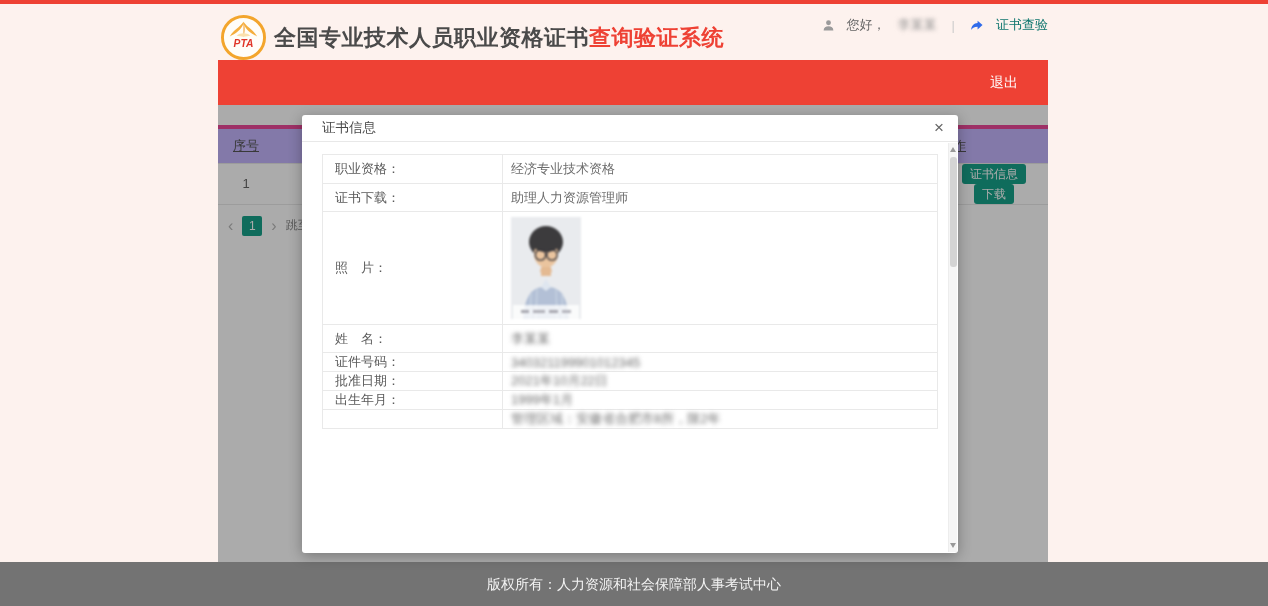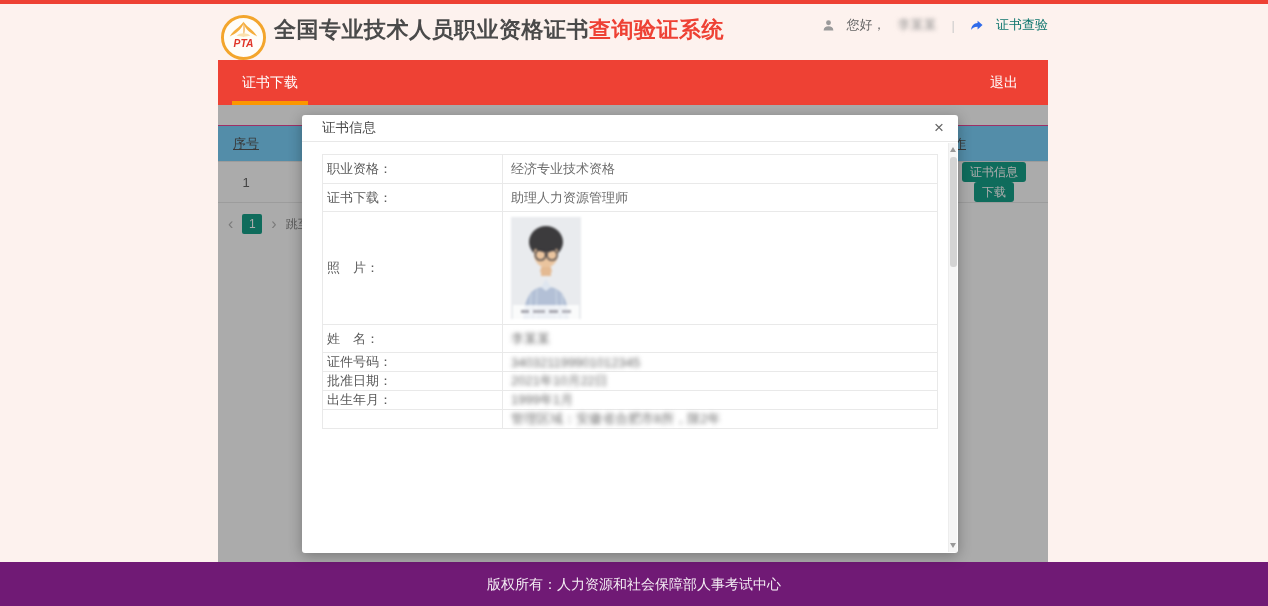--- a/index.html
+++ b/index.html
@@ -5,75 +5,75 @@
   * { margin:0; padding:0; box-sizing:border-box; }
   html,body { font-family:"Liberation Sans","DejaVu Sans",sans-serif; }
   .page { position:relative; width:1268px; height:606px; background:#fdf2ee; overflow:hidden; }
 
   
   .top-strip { position:absolute; left:0; top:0; width:100%; height:4px; background:#ee4134; }
 
   
   .brand { position:absolute; left:221px; top:15px; height:46px; display:flex; }
   .logo { width:45px; height:45px; flex:0 0 45px; }
-  .page-title { font-size:22px; font-weight:bold; color:#4a4a4a; letter-spacing:.5px; white-space:nowrap; margin-left:8px; }
+  .page-title { font-size:22px; font-weight:bold; color:#4a4a4a; letter-spacing:.5px; white-space:nowrap; margin-left:8px;margin-top:8px; }
   .page-title .accent { color:#ee4134; }
 
   .user-bar { position:absolute; right:220px; top:16px; height:18px; display:flex; align-items:center; gap:12px; font-size:13px; color:#666; }
   .user-bar .sep { color:#ccc; margin:0 3px; }
   .check-link { color:#0f766e; text-decoration:none; cursor:pointer; }
   .blur-sm { filter:blur(2.2px); color:#8f8f8f; }
 
   
   .nav { position:absolute; left:218px; top:60px; width:830px; height:45px; background:#ee4134; color:#fff; }
   .nav-tab { position:absolute; left:14px; top:0; height:45px; line-height:45px; padding:0 10px; font-size:14px; cursor:pointer; }
   .nav-tab .underline { position:absolute; left:0; right:0; bottom:0; height:4px; background:#fb9700; }
   .logout { position:absolute; right:30px; top:0; height:57px; line-height:45px; font-size:14px; cursor:pointer; }
 
   
   .container { position:absolute; left:218px; top:105px; width:830px; height:457px; background:#fff; padding-top:20px; }
   table.list { width:100%; border-collapse:collapse; font-size:13px; color:#555; }
-  table.list th { font-weight:normal; background:#7dd3fc; height:36px; border-bottom:1px solid #e9e9e9; border-top:1px solid #ec4899;text-decoration:underline; }
+  table.list th { font-weight:normal; background:#c4b5fd; height:36px; border-bottom:1px solid #e9e9e9; border-top:4px solid #ec4899;text-decoration:underline; }
   table.list td { height:36px; border-bottom:1px solid #e9e9e9; text-align:center; color:#666; }
   .col-idx { width:56px; text-align:center; }
   .col-act { width:108px; text-align:left; }
   .btn-green { display:inline-block; background:#17a189; color:#fff; font-size:12px; line-height:20px; padding:0 8px; border-radius:3px; border:none; cursor:pointer; margin:0 4px; }
 
   .pagination { display:flex; align-items:center; gap:9px; margin:11px 0 0 10px; font-size:13px; color:#666; }
   .pg-arrow { color:#b8b8b8; font-size:16px; line-height:20px; cursor:pointer; }
   .pg-active { width:20px; height:20px; background:#17a189; color:#fff; font-size:12px; line-height:20px; text-align:center; border-radius:2px; cursor:pointer; }
   .pg-jump { font-size:12px; color:#888; white-space:nowrap; }
 
   
   .overlay { position:absolute; left:218px; top:105px; width:830px; height:457px; background:rgba(0,0,0,.33); z-index:5; }
 
   
   .modal { position:absolute; left:302px; top:115px; width:656px; height:438px; background:#fff; z-index:10; border-radius:3px; box-shadow:0 3px 14px rgba(0,0,0,.3); }
   .modal-head { position:relative; height:27px; border-bottom:1px solid #e8e8e8; }
   .modal-title { position:absolute; left:20px; top:0; line-height:26px; font-size:13.5px; color:#4a4a4a; }
   .modal-close { position:absolute; right:14px; top:3px; font-size:17px; color:#666; cursor:pointer; line-height:20px; }
   .info-table { border-collapse:collapse; margin:12px 0 0 20px; width:616px; table-layout:fixed; font-size:13px; }
   .info-table td { border:1px solid #e9e9e9; vertical-align:middle; }
-  .info-table .lbl { width:180px; padding-left:4px; color:#5a5a5a; }
+  .info-table .lbl { width:180px; padding-left:12px; color:#5a5a5a; }
   .info-table .val { padding-left:8px; color:#6d6d6d; }
   .blur-val { filter:blur(2.2px); color:#9a9a9a; }
   tr.r-std1 { height:29px; } tr.r-std2 { height:28px; } tr.r-photo { height:112px;margin-left:48px; }
   tr.r-std3 { height:19px; } tr.r-std4 { height:26px; }
 
   .photo { width:70px; height:102px; margin:5px 0; display:block; filter:blur(1px); }
 
   
   .scrollbar { position:absolute; right:1px; top:28px; bottom:1px; width:9px; background:#f6f6f6; border-left:1px solid #ededed; z-index:11; }
   .sb-up, .sb-down { position:absolute; left:1px; width:0; height:0; border-left:3.5px solid transparent; border-right:3.5px solid transparent; cursor:pointer; }
   .sb-up { top:4px; border-bottom:5px solid #999; }
   .sb-down { bottom:4px; border-top:5px solid #999; }
   .sb-thumb { position:absolute; left:1px; top:14px; width:7px; height:110px; background:#d4d4d4; border-radius:3px; cursor:pointer; }
 
   
-  .footer { position:absolute; left:0; bottom:0; width:100%; height:44px; background:#701a75; text-align:center; line-height:44px; font-size:14px; color:rgba(255,255,255,.92); }
+  .footer { position:absolute; left:0; bottom:0; width:100%; height:44px; background:#737373; text-align:center; line-height:44px; font-size:14px; color:rgba(255,255,255,.92); }
 </style>
 </head>
 <body>
 
 <div class="page">
   <div class="top-strip"></div>
 
   <div class="brand">
     <svg class="logo" viewBox="0 0 46 46">
       <circle cx="23" cy="23" r="21.5" fill="#fffdf8" stroke="#f3a52c" stroke-width="3"></circle>
@@ -96,24 +96,20 @@
     <span>您好，</span>
     <span class="blur-sm">李某某</span>
     <span class="sep">|</span>
     <svg width="14" height="14" viewBox="0 0 24 24">
       <path d="M13 4.5l8.5 7.5-8.5 7.5v-4.7C6.8 14.8 3.6 17 2 20.5c.4-7.2 4.6-11.3 11-11.8V4.5z" fill="#2f6bea"></path>
     </svg>
     <a class="check-link">证书查验</a>
   </div>
 
   <div class="nav">
-    <div class="nav-tab">
-      <span>证书下载</span>
-      <span class="underline"></span>
-    </div>
     <div class="logout">退出</div>
   </div>
 
   <div class="container">
     <table class="list">
       <tbody>
           <tr>
         <th class="col-idx">序号</th>
         <th></th>
         <th class="col-act">操作</th>

